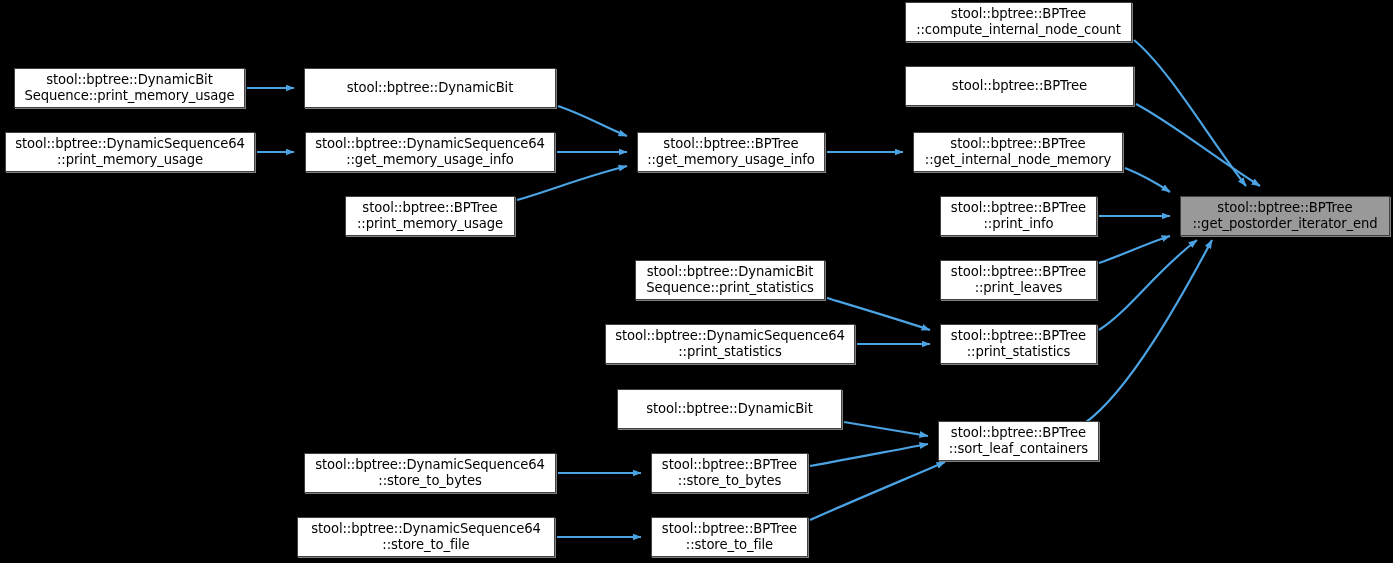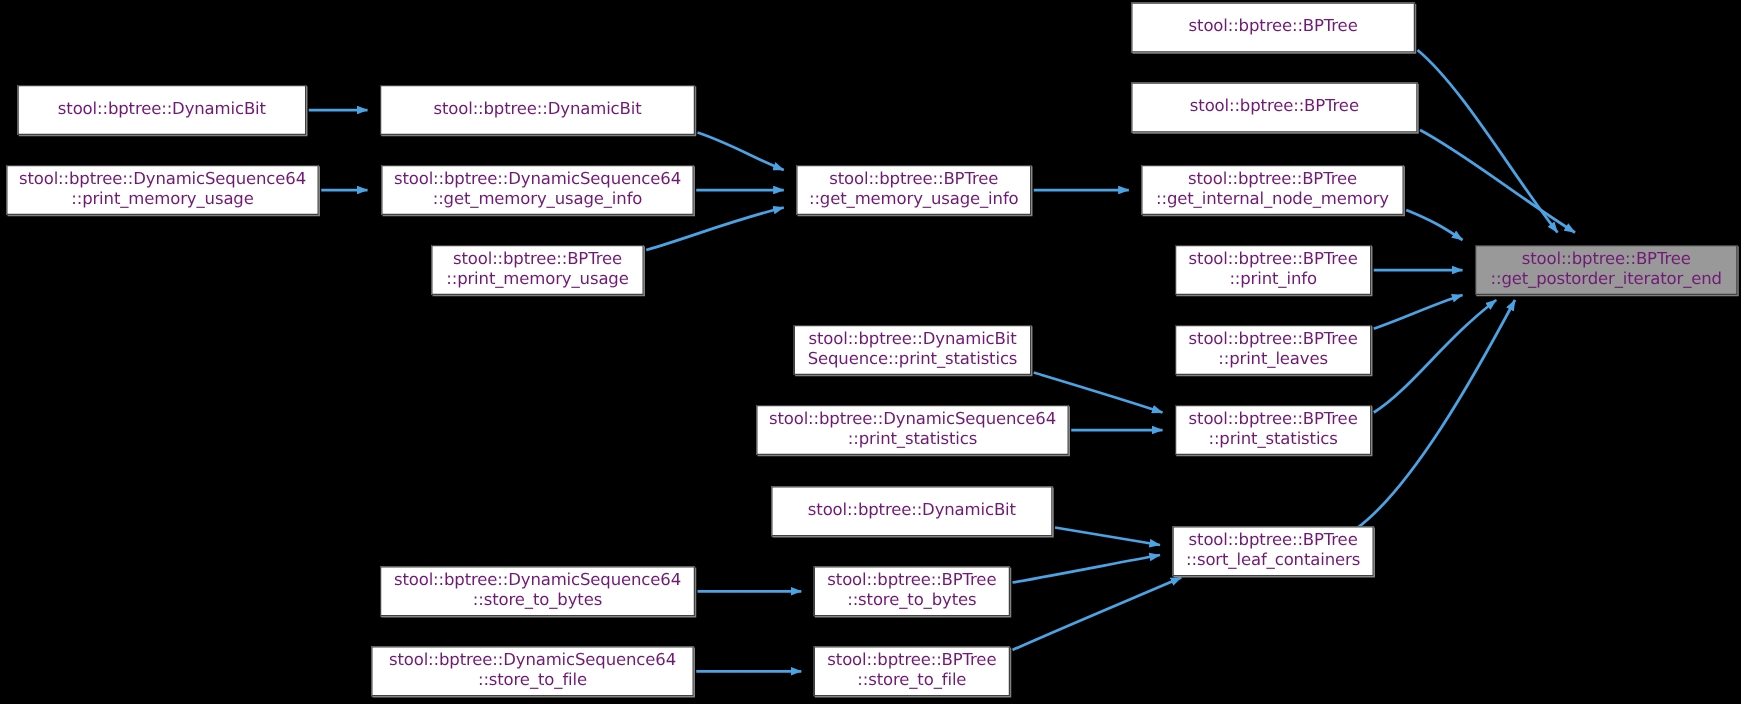--- a/index.html
+++ b/index.html
@@ -26,21 +26,21 @@
     position: absolute;
     box-sizing: border-box;
     background: #ffffff;
     border: 1px solid #404040;
     box-shadow: 1px 1px 0 0 #808080;
     display: flex;
     flex-direction: column;
     align-items: center;
     justify-content: center;
     text-align: center;
-    color: #701a75;
+    color: #000000;
     font-size: 13.2px;
     line-height: 16px;
     letter-spacing: -0.1px;
     white-space: nowrap;
   }
   .node-box.highlight {
     background: #999999;
     border: 1px solid #404040;
   }
   .node-line {
@@ -76,20 +76,21 @@
         <path d="M558,473 L641,473" fill="none" stroke="#4ba3e3" stroke-width="2.2" marker-end="url(#arrowhead)"></path>
         <path d="M810,466 C850,459 895,450 928,444" fill="none" stroke="#4ba3e3" stroke-width="2.2" marker-end="url(#arrowhead)"></path>
         <path d="M557,537 L641,537" fill="none" stroke="#4ba3e3" stroke-width="2.2" marker-end="url(#arrowhead)"></path>
         <path d="M810,520 C855,500 915,475 945,462" fill="none" stroke="#4ba3e3" stroke-width="2.2" marker-end="url(#arrowhead)"></path>
         <path d="M1085,423 C1130,390 1180,300 1212,240" fill="none" stroke="#4ba3e3" stroke-width="2.2" marker-end="url(#arrowhead)"></path>
       </g>
   </svg>
   <div id="node-layer">
       <div class="node-box" style="left: 14px; top: 68px; width: 231px; height: 40px;">
         <span class="node-line">stool::bptree::DynamicBit</span>
+        <span class="node-line">Sequence::print_memory_usage</span>
       </div>
       <div class="node-box" style="left: 5px; top: 132px; width: 250px; height: 40px;">
         <span class="node-line">stool::bptree::DynamicSequence64</span>
         <span class="node-line">::print_memory_usage</span>
       </div>
       <div class="node-box" style="left: 304px; top: 68px; width: 252px; height: 40px;">
         <span class="node-line">stool::bptree::DynamicBit</span>
       </div>
       <div class="node-box" style="left: 305px; top: 132px; width: 250px; height: 40px;">
         <span class="node-line">stool::bptree::DynamicSequence64</span>
@@ -98,20 +99,21 @@
       <div class="node-box" style="left: 345px; top: 196px; width: 170px; height: 40px;">
         <span class="node-line">stool::bptree::BPTree</span>
         <span class="node-line">::print_memory_usage</span>
       </div>
       <div class="node-box" style="left: 637px; top: 132px; width: 188px; height: 40px;">
         <span class="node-line">stool::bptree::BPTree</span>
         <span class="node-line">::get_memory_usage_info</span>
       </div>
       <div class="node-box" style="left: 905px; top: 2px; width: 227px; height: 40px;">
         <span class="node-line">stool::bptree::BPTree</span>
+        <span class="node-line">::compute_internal_node_count</span>
       </div>
       <div class="node-box" style="left: 905px; top: 66px; width: 229px; height: 40px;">
         <span class="node-line">stool::bptree::BPTree</span>
       </div>
       <div class="node-box" style="left: 913px; top: 132px; width: 210px; height: 40px;">
         <span class="node-line">stool::bptree::BPTree</span>
         <span class="node-line">::get_internal_node_memory</span>
       </div>
       <div class="node-box" style="left: 940px; top: 196px; width: 157px; height: 40px;">
         <span class="node-line">stool::bptree::BPTree</span>

